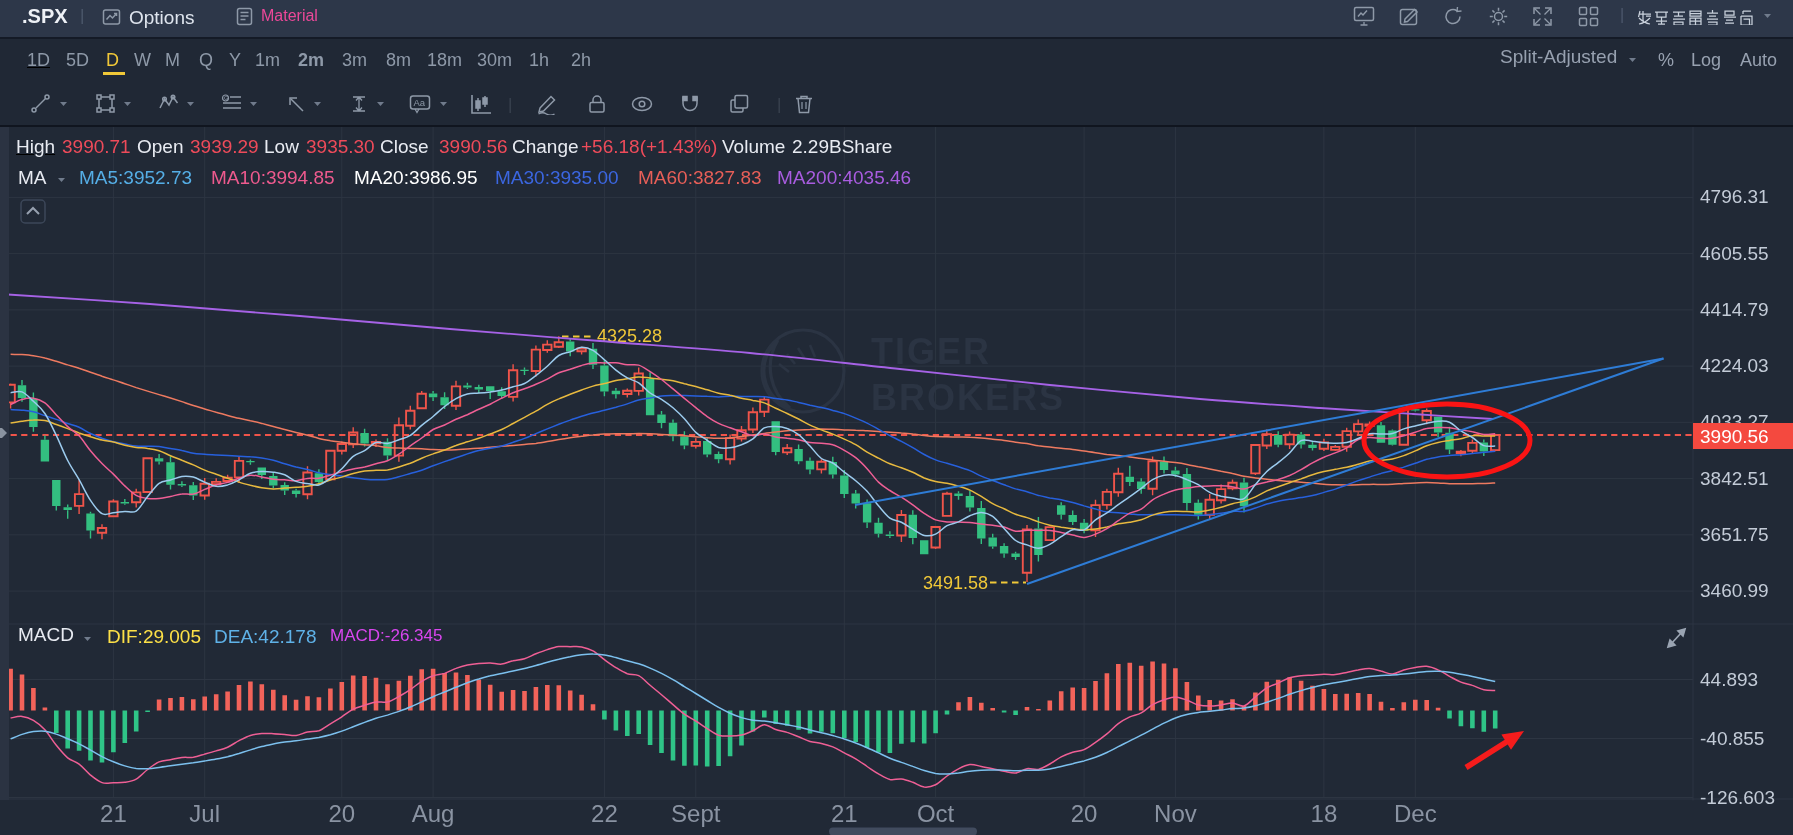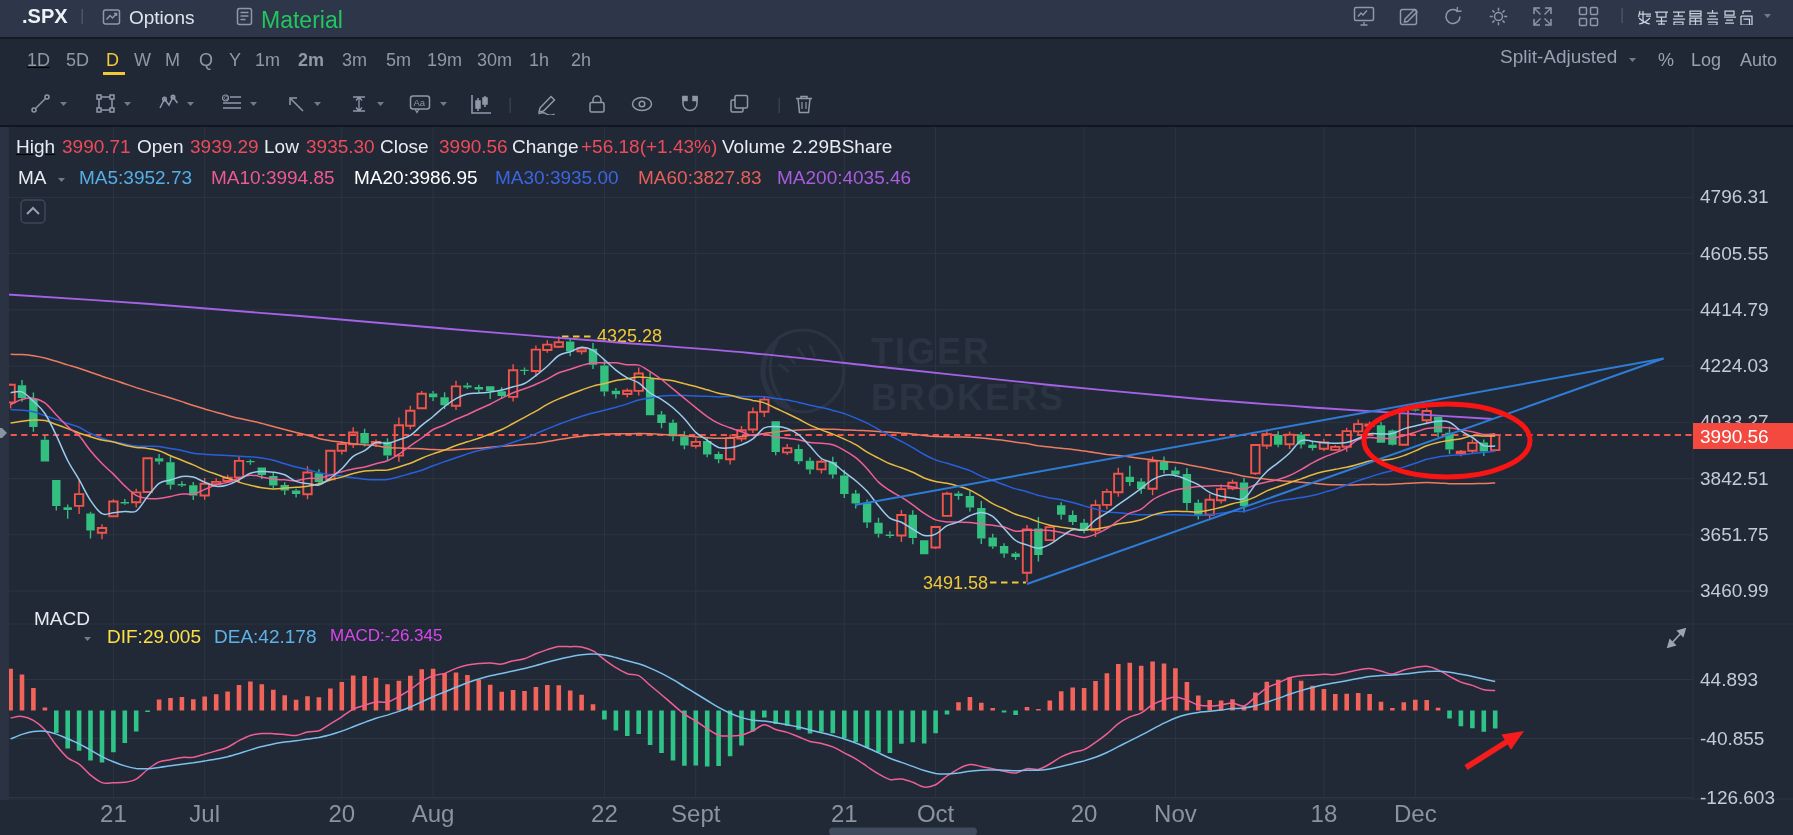--- a/index.html
+++ b/index.html
@@ -10,21 +10,21 @@
 <svg style="position:absolute;left:102px;top:8px;z-index:30" width="19" height="18" viewBox="0 0 19 17" fill="none" stroke="#8e99a8" stroke-width="1.5">
     <rect x="1.5" y="1.5" width="16" height="14" rx="2"></rect>
     <path d="M4.5 11 l3.5-4 2.5 2.5 4-4.5"></path>
     <path d="M12 5 h2.5 v2.5"></path>
   </svg>
 <div class="lbl " style="left:129px;top:7px;"><span style="color:#dfe5ee;font-size:19px">Options</span></div>
 <svg style="position:absolute;left:236px;top:7px;z-index:30" width="17" height="19" viewBox="0 0 17 19" fill="none" stroke="#8e99a8" stroke-width="1.5">
     <rect x="1.5" y="1.5" width="14" height="16" rx="2"></rect>
     <path d="M4.5 5.5 h8 M4.5 9 h8 M4.5 12.5 h5"></path>
   </svg>
-<div class="lbl " style="left:261px;top:7px;"><span style="color:#22c55e;font-size:23px">Material</span></div>
+<div class="lbl " style="left:261px;top:7px;"><span style="color:#ec4899;font-size:16px">Material</span></div>
 <svg style="position:absolute;left:1353px;top:6px;z-index:30" width="22" height="21" viewBox="0 0 22 21" fill="none" stroke="#8e99a8" stroke-width="1.5">
     <rect x="1.5" y="1.5" width="19" height="13" rx="1.5"></rect>
     <path d="M5 10.5 l3-3.5 2 2 4-4.5"></path>
     <path d="M11 16 v3 M7.5 19 h7" stroke-width="1.3"></path>
   </svg>
 <svg style="position:absolute;left:1399px;top:6px;z-index:30" width="21" height="21" viewBox="0 0 21 21" fill="none" stroke="#8e99a8" stroke-width="1.5">
     <rect x="1.5" y="3.5" width="16" height="15" rx="2"></rect>
     <path d="M6 13 L15.5 3.5 L18 6 L8.5 15.5 L5.5 16 Z"></path>
   </svg>
 <svg style="position:absolute;left:1443px;top:6px;z-index:30" width="21" height="21" viewBox="0 0 21 21" fill="none" stroke="#8e99a8" stroke-width="1.5">
@@ -76,22 +76,22 @@
 <div class="lbl " style="left:27px;top:50px;text-decoration:underline;"><span style="color:#8e99a8;font-size:18px">1D</span></div>
 <div class="lbl " style="left:66px;top:50px;"><span style="color:#8e99a8;font-size:18px">5D</span></div>
 <div class="lbl " style="left:106px;top:50px;"><span style="color:#f0c838;font-size:18px">D</span></div>
 <div class="lbl " style="left:134px;top:50px;"><span style="color:#8e99a8;font-size:18px">W</span></div>
 <div class="lbl " style="left:165px;top:50px;"><span style="color:#8e99a8;font-size:18px">M</span></div>
 <div class="lbl " style="left:199px;top:50px;"><span style="color:#8e99a8;font-size:18px">Q</span></div>
 <div class="lbl " style="left:229px;top:50px;"><span style="color:#8e99a8;font-size:18px">Y</span></div>
 <div class="lbl " style="left:255px;top:50px;"><span style="color:#8e99a8;font-size:18px">1m</span></div>
 <div class="lbl " style="left:298px;top:50px;font-weight:bold;"><span style="color:#8e99a8;font-size:18px">2m</span></div>
 <div class="lbl " style="left:342px;top:50px;"><span style="color:#8e99a8;font-size:18px">3m</span></div>
-<div class="lbl " style="left:386px;top:50px;"><span style="color:#8e99a8;font-size:18px">5m</span></div>
-<div class="lbl " style="left:427px;top:50px;"><span style="color:#8e99a8;font-size:18px">19m</span></div>
+<div class="lbl " style="left:386px;top:50px;"><span style="color:#8e99a8;font-size:18px">8m</span></div>
+<div class="lbl " style="left:427px;top:50px;"><span style="color:#8e99a8;font-size:18px">18m</span></div>
 <div class="lbl " style="left:477px;top:50px;"><span style="color:#8e99a8;font-size:18px">30m</span></div>
 <div class="lbl " style="left:529px;top:50px;"><span style="color:#8e99a8;font-size:18px">1h</span></div>
 <div class="lbl " style="left:571px;top:50px;"><span style="color:#8e99a8;font-size:18px">2h</span></div>
 <div class="lbl" style="left:103px;top:72px;width:22px;height:3px;background:#f0c838"></div>
 <div class="lbl " style="left:1500px;top:46px;"><span style="color:#97a1b0;font-size:19px">Split-Adjusted</span></div>
 <svg style="position:absolute;left:1629px;top:58px;z-index:30" width="7" height="4" viewBox="0 0 7 4">
     <path d="M0 0 L3.5 4 L7 0 Z" fill="#707b8c" stroke="none"></path>
   </svg>
 <div class="lbl " style="left:1658px;top:50px;"><span style="color:#97a1b0;font-size:18px">%</span></div>
 <div class="lbl " style="left:1691px;top:50px;"><span style="color:#97a1b0;font-size:18px">Log</span></div>
@@ -201,21 +201,21 @@
 <div class="lbl " style="left:18px;top:167px;"><span style="color:#e8ebf2;font-size:19px">MA</span></div>
 <svg style="position:absolute;left:58px;top:178px;z-index:30" width="7" height="4" viewBox="0 0 7 4">
     <path d="M0 0 L3.5 4 L7 0 Z" fill="#707b8c" stroke="none"></path>
   </svg>
 <div class="lbl " style="left:79px;top:167px;"><span style="color:#55aee6;font-size:19px">MA5:3952.73</span></div>
 <div class="lbl " style="left:211px;top:167px;"><span style="color:#ee5a8e;font-size:19px">MA10:3994.85</span></div>
 <div class="lbl " style="left:354px;top:167px;"><span style="color:#ffffff;font-size:19px">MA20:3986.95</span></div>
 <div class="lbl " style="left:495px;top:167px;"><span style="color:#3b66e0;font-size:19px">MA30:3935.00</span></div>
 <div class="lbl " style="left:638px;top:167px;"><span style="color:#e85f58;font-size:19px">MA60:3827.83</span></div>
 <div class="lbl " style="left:777px;top:167px;"><span style="color:#a95ce0;font-size:19px">MA200:4035.46</span></div>
-<div class="lbl " style="left:18px;top:608px;margin-left:16px;"><span style="color:#e8ebf2;font-size:19px">MACD</span></div>
+<div class="lbl " style="left:18px;top:624px;"><span style="color:#e8ebf2;font-size:19px">MACD</span></div>
 <svg style="position:absolute;left:84px;top:637px;z-index:30" width="7" height="4" viewBox="0 0 7 4">
     <path d="M0 0 L3.5 4 L7 0 Z" fill="#707b8c" stroke="none"></path>
   </svg>
 <div class="lbl " style="left:107px;top:626px;"><span style="color:#fde047;font-size:19px">DIF:29.005</span></div>
 <div class="lbl " style="left:214px;top:626px;"><span style="color:#5fb2e8;font-size:19px">DEA:42.178</span></div>
 <div class="lbl " style="left:330px;top:626px;"><span style="color:#d946ef;font-size:17px">MACD:-26.345</span></div>
 <svg width="1793" height="708" viewBox="0 127 1793 708" style="position:absolute;left:0;top:127px">
     <rect x="0" y="127" width="1793" height="708" fill="#212936"></rect>
     <g stroke="#2d3542" stroke-width="1">
       <line x1="113.4" y1="127" x2="113.4" y2="797.5"></line>

